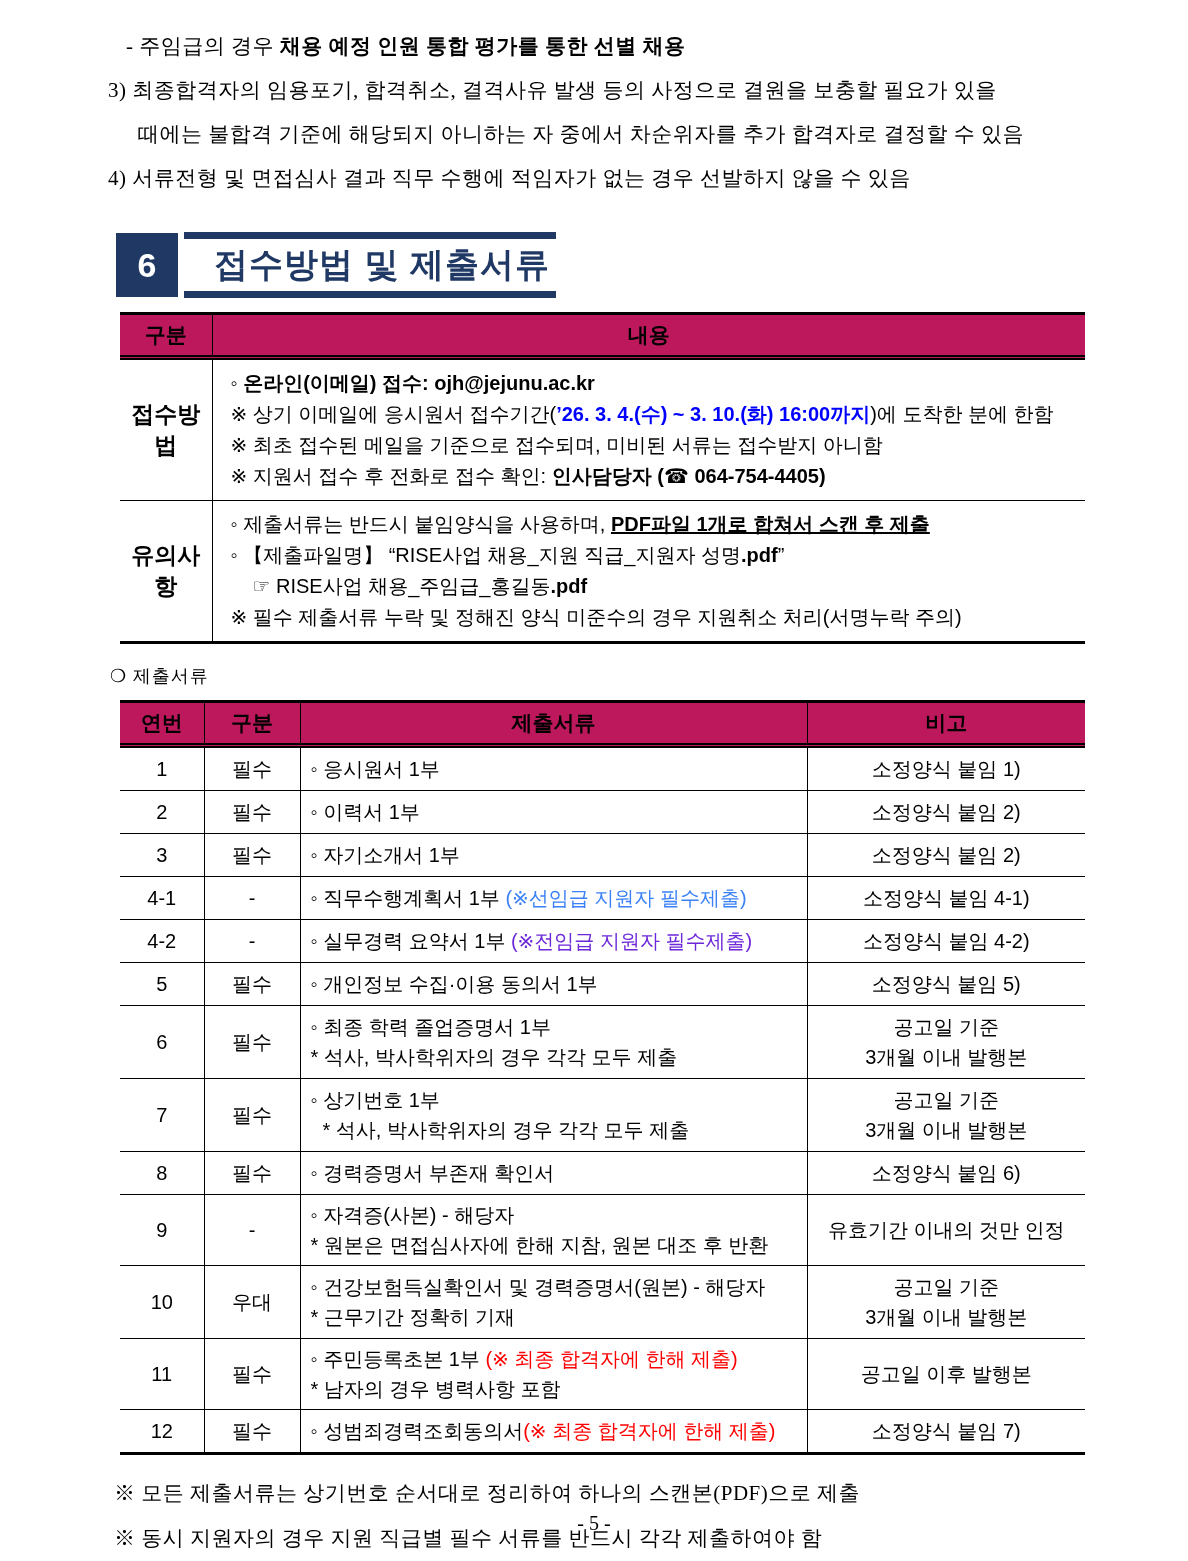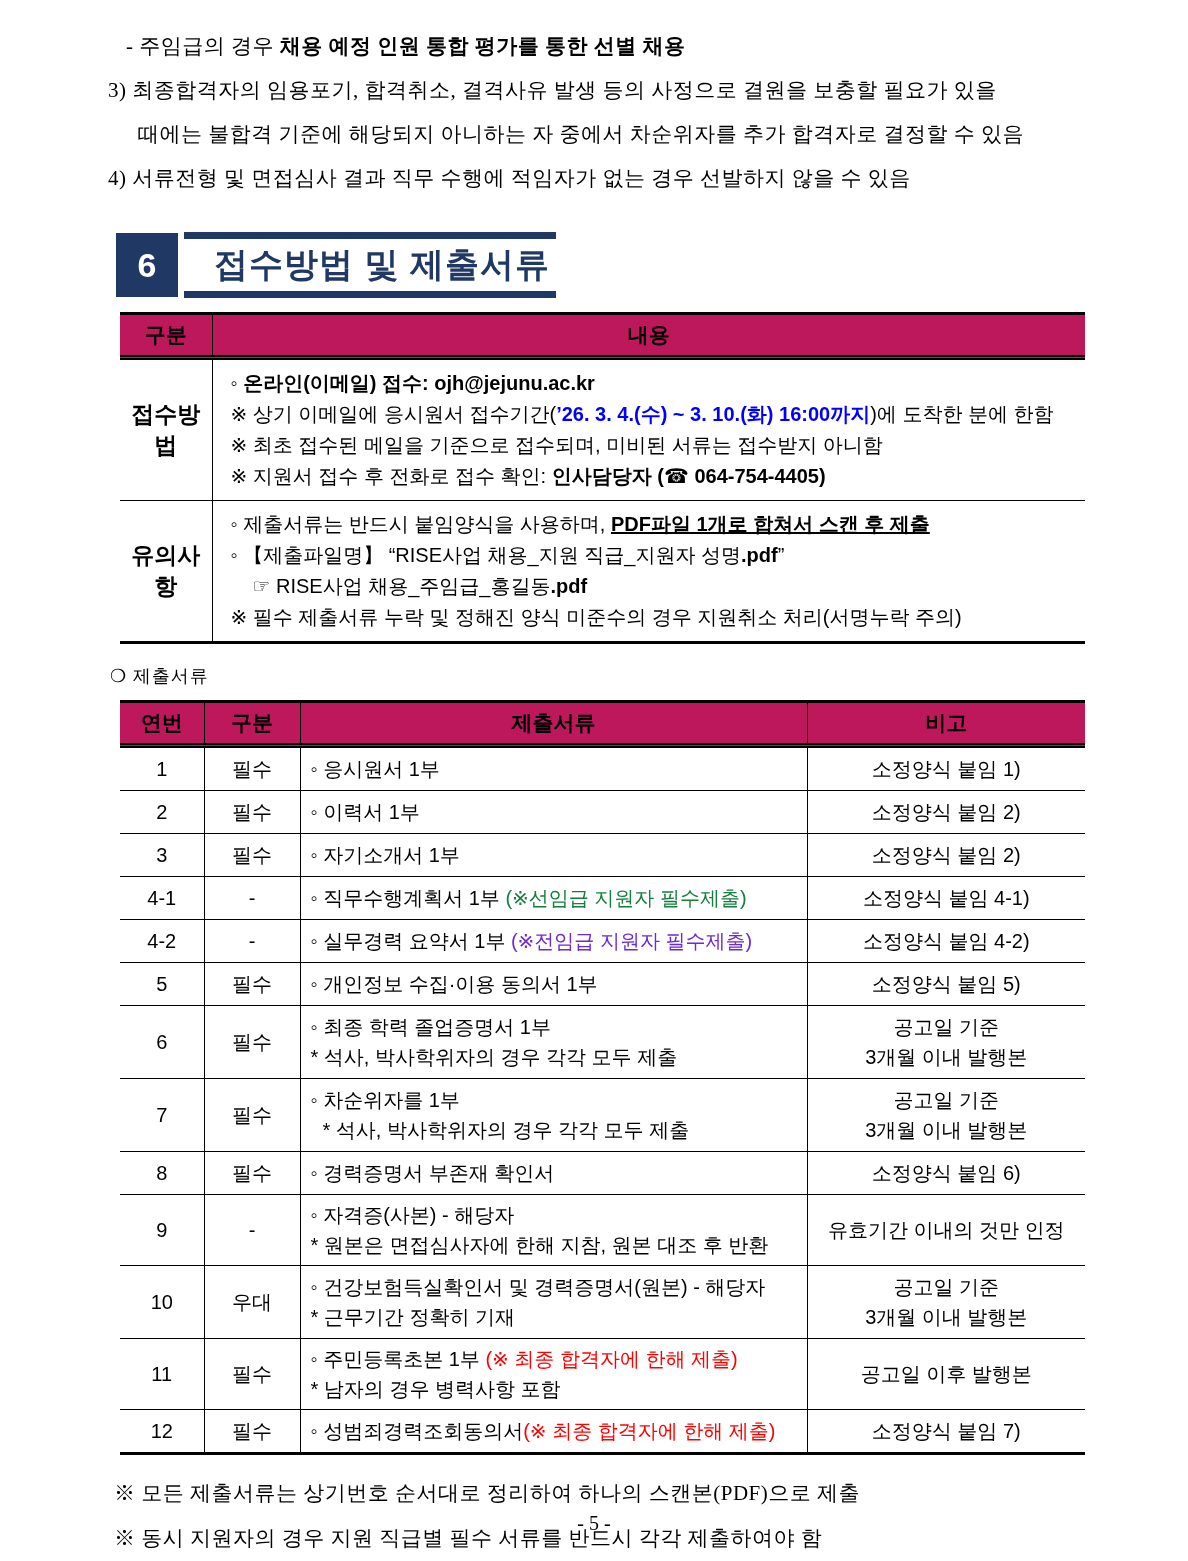--- a/index.html
+++ b/index.html
@@ -172,21 +172,21 @@
               <div class="line"><span>◦ 자기소개서 1부</span></div>
             </td>
             <td class="c pad">
               <div class="note-line">소정양식 붙임 2)</div>
             </td>
           </tr>
           <tr>
             <td class="c pad">4-1</td>
             <td class="c pad">-</td>
             <td class="doc-cell">
-              <div class="line"><span>◦ 직무수행계획서 1부 </span><span style="color: #15803d;">(※선임급 지원자 필수제출)</span></div>
+              <div class="line"><span>◦ 직무수행계획서 1부 </span><span style="color: #3b82f6;">(※선임급 지원자 필수제출)</span></div>
             </td>
             <td class="c pad">
               <div class="note-line">소정양식 붙임 4-1)</div>
             </td>
           </tr>
           <tr>
             <td class="c pad">4-2</td>
             <td class="c pad">-</td>
             <td class="doc-cell">
               <div class="line"><span>◦ 실무경력 요약서 1부 </span><span style="color: #6d28d9;">(※전임급 지원자 필수제출)</span></div>
@@ -214,21 +214,21 @@
             </td>
             <td class="c pad">
               <div class="note-line">공고일 기준</div>
               <div class="note-line">3개월 이내 발행본</div>
             </td>
           </tr>
           <tr>
             <td class="c pad">7</td>
             <td class="c pad">필수</td>
             <td class="doc-cell">
-              <div class="line"><span>◦ 차순위자를 1부</span></div>
+              <div class="line"><span>◦ 상기번호 1부</span></div>
               <div class="line indent"><span>* 석사, 박사학위자의 경우 각각 모두 제출</span></div>
             </td>
             <td class="c pad">
               <div class="note-line">공고일 기준</div>
               <div class="note-line">3개월 이내 발행본</div>
             </td>
           </tr>
           <tr>
             <td class="c pad">8</td>
             <td class="c pad">필수</td>

